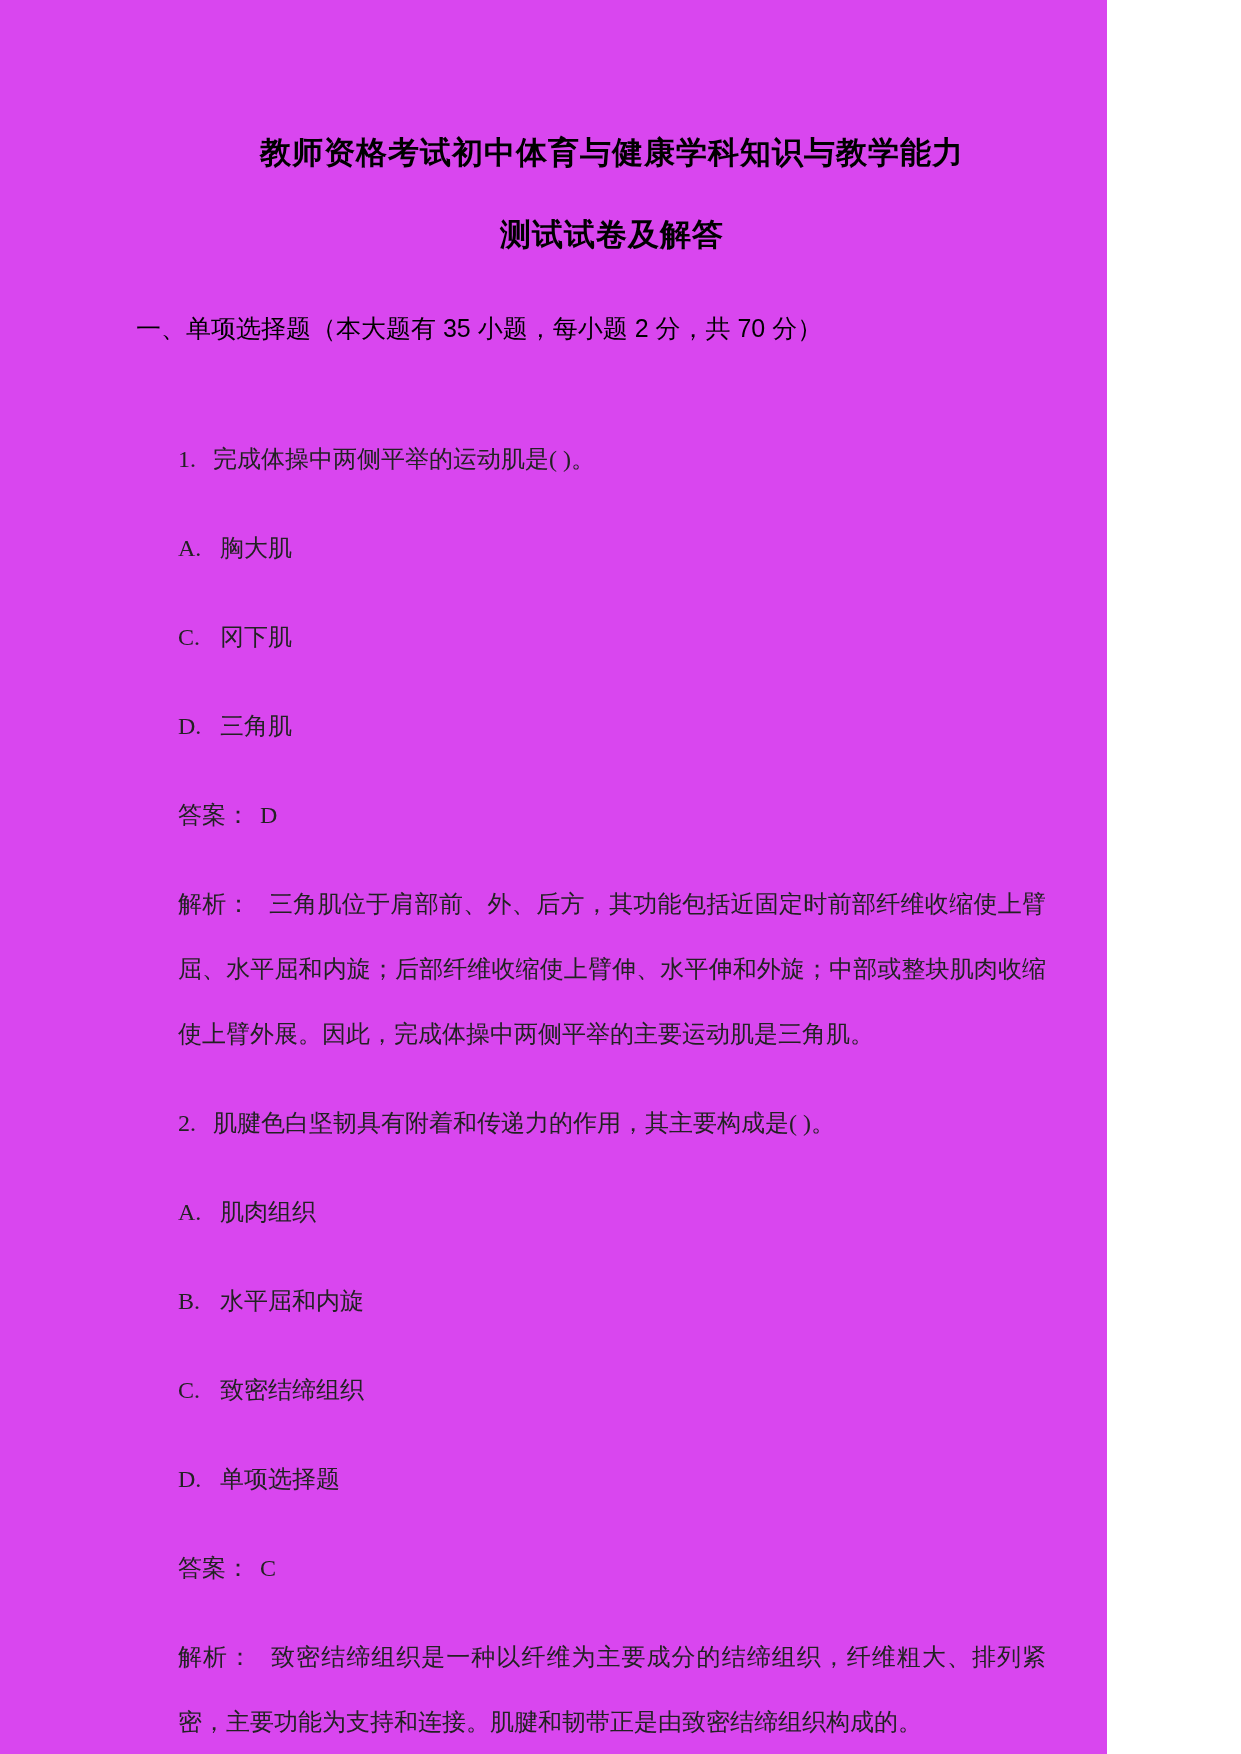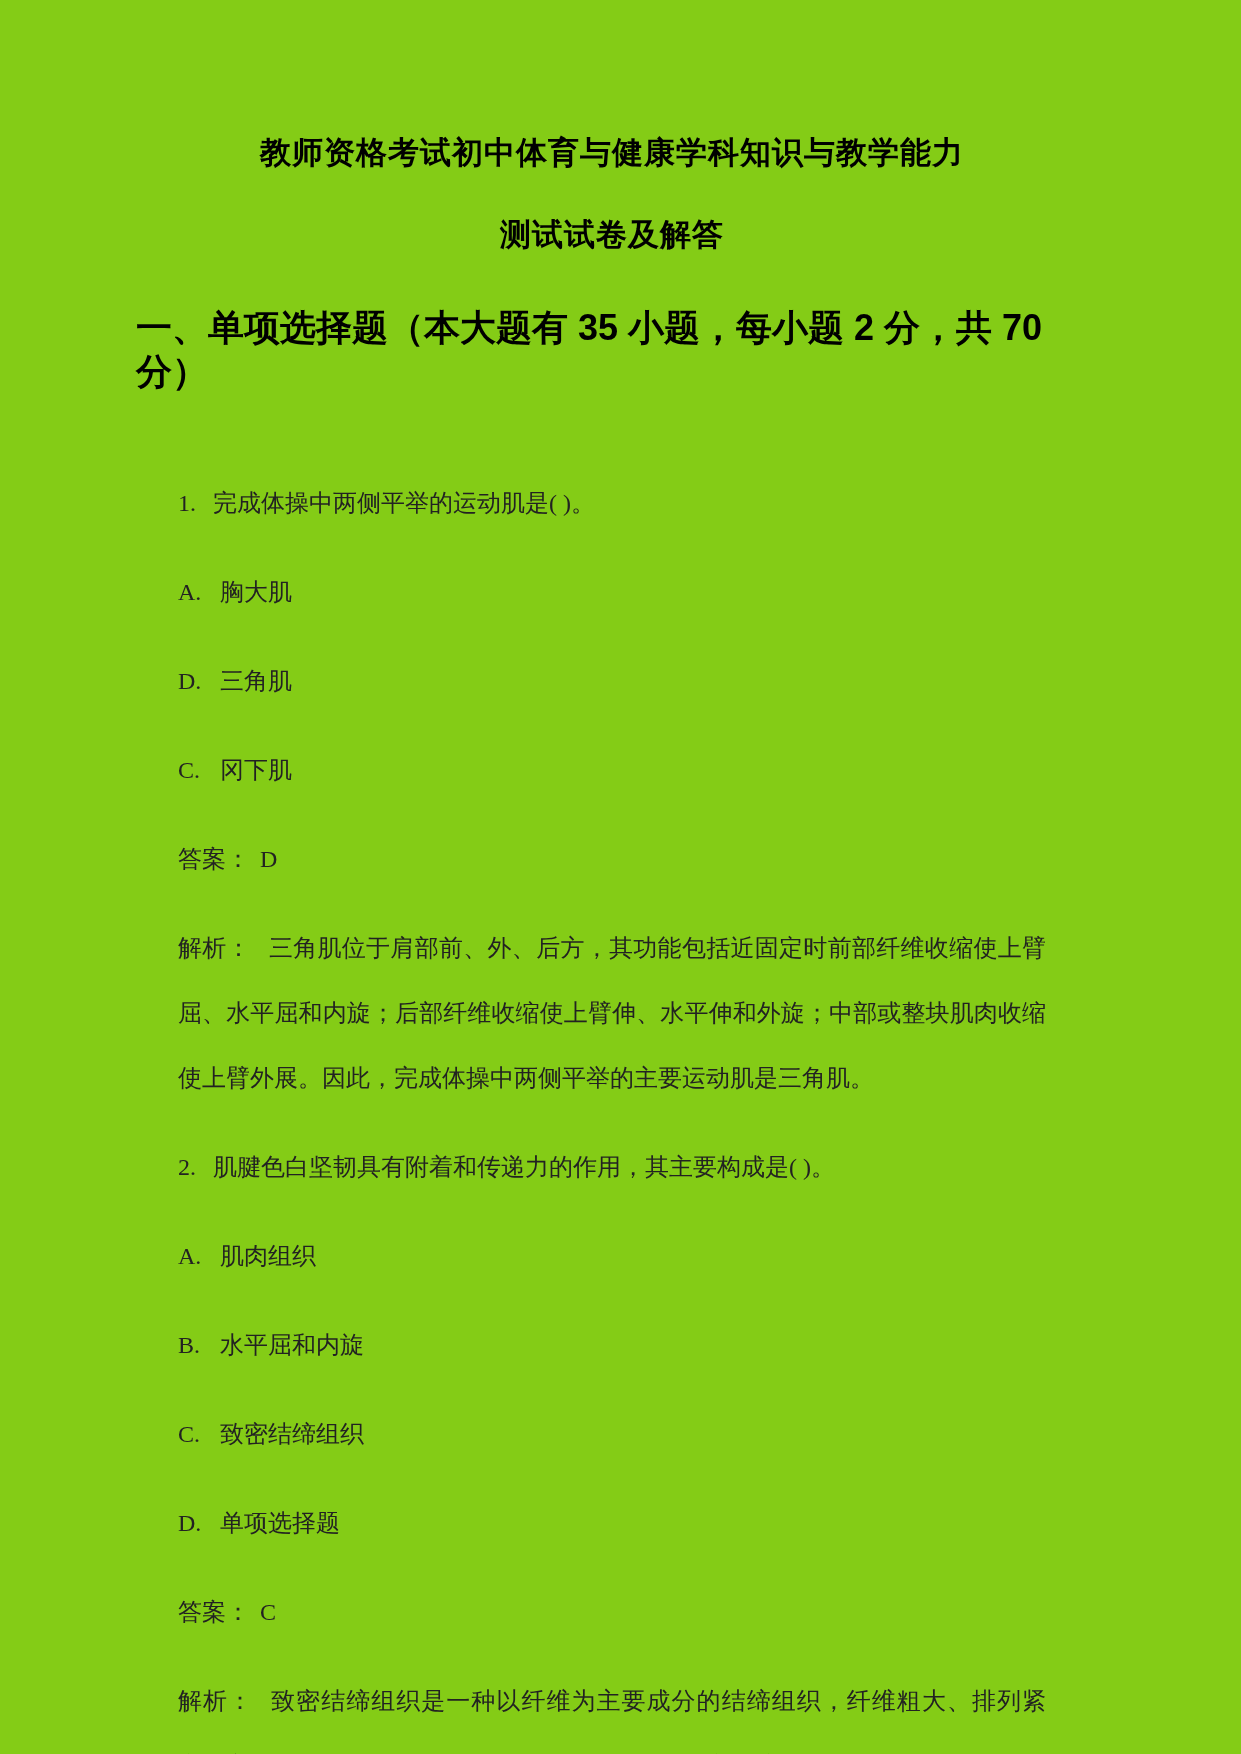--- a/index.html
+++ b/index.html
@@ -2,23 +2,23 @@
 <html lang="zh"><head>
 <meta charset="utf-8">
 <style>
   html, body {
     margin: 0;
     padding: 0;
     background: #ffffff;
   }
   .page {
     position: relative;
-    width: 1241px;
+    width: 1107px;
     height: 1754px;
-    background: #84cc16;
+    background: #d946ef;
     overflow: hidden;
   }
   .content {
     width: 868px;
     margin-left: 178px;
     padding-top: 130px;
   }
   .doc-title {
     margin: 0;
     text-align: center;
@@ -28,23 +28,23 @@
     font-size: 31px;
     line-height: 46px;
     letter-spacing: 1px;
   }
   .doc-title.second {
     margin-top: 36px;
   }
   .section-heading {
     margin: 48px 0 0 -42px;
     font-family: "Liberation Sans", sans-serif;
-    font-weight: bold;
+    font-weight: normal;
     color: #000000;
-    font-size: 36px;
+    font-size: 25px;
     line-height: 44px;
   }
   .questions {
     margin-top: 77px;
     font-family: "Liberation Serif", serif;
     color: #222222;
     font-size: 24px;
   }
   .line {
     height: 65px;
@@ -72,22 +72,22 @@
     <h1 class="doc-title">教师资格考试初中体育与健康学科知识与教学能力</h1>
     <h1 class="doc-title second">测试试卷及解答</h1>
 
     <h2 class="section-heading">一、单项选择题（本大题有 35 小题，每小题 2 分，共 70 分）</h2>
 
     <div class="questions">
 
       <div>
         <p class="line"><span class="marker q-marker">1.</span><span>完成体操中两侧平举的运动肌是( )。</span></p>
         <p class="line"><span class="marker opt-marker">A.</span><span>胸大肌</span></p>
+        <p class="line"><span class="marker opt-marker">C.</span><span>冈下肌</span></p>
         <p class="line"><span class="marker opt-marker">D.</span><span>三角肌</span></p>
-        <p class="line"><span class="marker opt-marker">C.</span><span>冈下肌</span></p>
         <p class="line"><span class="answer-label">答案：</span><span>D</span></p>
         <p class="analysis"><span class="analysis-label">解析：</span><span>三角肌位于肩部前、外、后方，其功能包括近固定时前部纤维收缩使上臂屈、水平屈和内旋；后部纤维收缩使上臂伸、水平伸和外旋；中部或整块肌肉收缩使上臂外展。因此，完成体操中两侧平举的主要运动肌是三角肌。</span></p>
       </div>
 
       <div>
         <p class="line"><span class="marker q-marker">2.</span><span>肌腱色白坚韧具有附着和传递力的作用，其主要构成是( )。</span></p>
         <p class="line"><span class="marker opt-marker">A.</span><span>肌肉组织</span></p>
         <p class="line"><span class="marker opt-marker">B.</span><span>水平屈和内旋</span></p>
         <p class="line"><span class="marker opt-marker">C.</span><span>致密结缔组织</span></p>
         <p class="line"><span class="marker opt-marker">D.</span><span>单项选择题</span></p>

